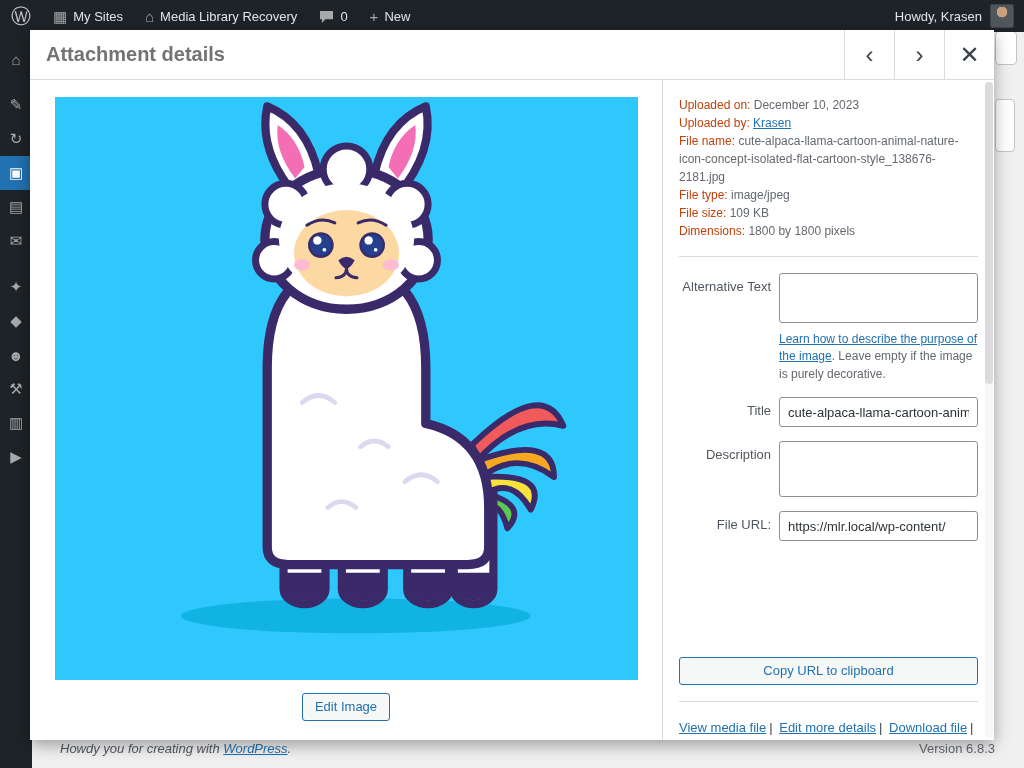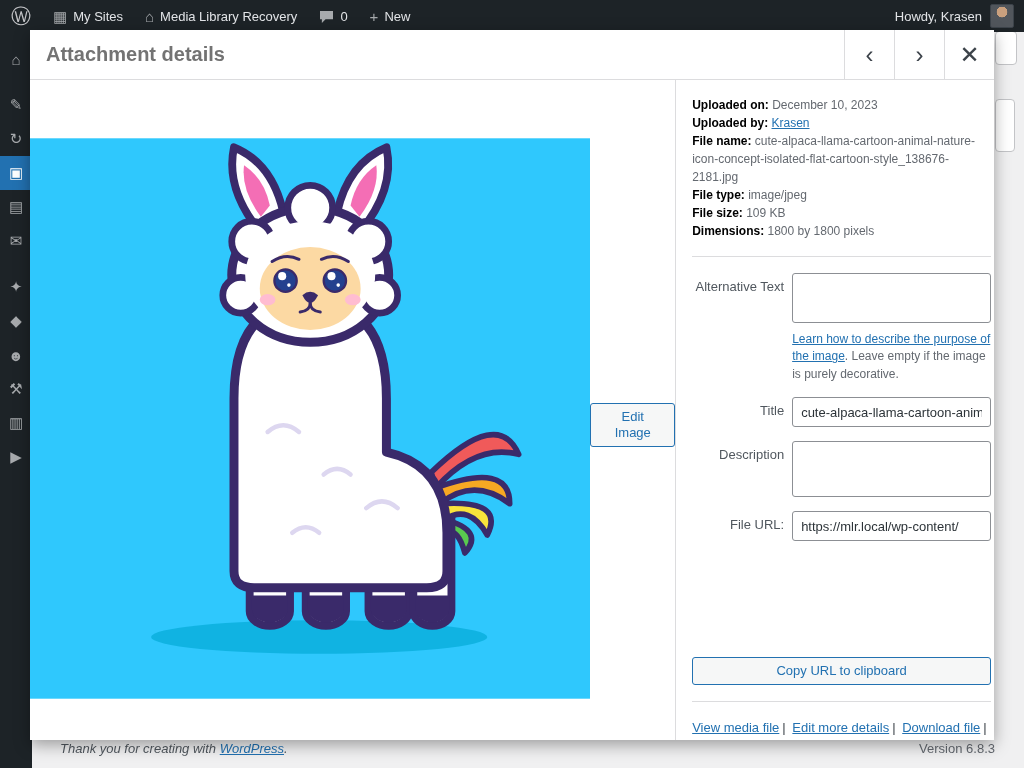--- a/index.html
+++ b/index.html
@@ -32,30 +32,30 @@
   .footer-thanks a { color:#2271b1; }
   .footer-version { position:absolute; right:29px; top:741px; color:#646970; font-size:13px; z-index:5; }
 
   
   .modal { position:absolute; left:30px; top:30px; width:964px; height:710px; background:#ffffff; box-shadow:0 5px 15px rgba(0,0,0,.35); display:flex; flex-direction:column; overflow:hidden; z-index:60; }
   .modal-header { flex:0 0 50px; border-bottom:1px solid #dcdcde; display:flex; align-items:stretch; }
   .modal-title { font-size:20px; font-weight:600; color:#737373; padding-left:16px; flex:1; display:flex; align-items:center; }
   .nav-btn { width:50px; border:none; background:#fff; border-left:1px solid #dcdcde; font-size:24px; color:#3c434a; cursor:pointer; display:flex; align-items:center; justify-content:center; font-family:inherit; }
   .modal-body { flex:1; display:flex; min-height:0; }
 
-  .image-pane { flex:1; display:flex; flex-direction:row; align-items:center; padding-top:17px; }
+  .image-pane { flex:1; display:flex; flex-direction:column; align-items:center; padding-top:17px; }
   .image-frame { width:583px; height:583px; }
   .image-frame svg { width:100%; height:100%; display:block; }
   .edit-image-row { margin-top:13px; }
 
   .btn-secondary { background:#f6f7f7; border:1px solid #2271b1; color:#2271b1; border-radius:3px; padding:5px 12px; font-size:13px; cursor:pointer; font-family:inherit; line-height:1.2; }
 
   .details-pane { flex:0 0 332px; width:332px; border-left:1px solid #dcdcde; padding:16px 16px 0 16px; overflow:hidden; font-size:12px; position:relative; }
   .meta { color:#646970; line-height:1.5; overflow-wrap:anywhere; }
-  .meta b { color:#000000; font-weight:700; }
+  .meta b { color:#c2410c; font-weight:400; }
   .meta a { color:#2271b1; }
   hr.sep { border:none; border-top:1px solid #dcdcde; margin:16px 0; }
 
   .field-row { display:flex; margin-bottom:14px; }
   .field-label { flex:0 0 100px; width:100px; text-align:right; padding-right:8px; color:#50575e; font-size:13px; padding-top:6px; }
   .field-ctrl { flex:1; min-width:0; }
   textarea, input[type=text] { width:100%; border:1px solid #8c8f94; border-radius:3px; font-family:inherit; font-size:13px; padding:4px 8px; color:#2c3338; background:#fff; resize:none; display:block; }
   textarea.alt { height:50px; }
   textarea.cap { height:56px; }
   textarea.desc { height:56px; }
@@ -146,21 +146,21 @@
     </div>
   <div class="menu-item">
       <span>▶</span>
     </div>
 </div>
 
 <div class="peek peek1"></div>
 <div class="peek peek2"></div>
 
 <div class="footer-thanks">
-  <span>Thank you for creating with </span><a>WordPress</a><span>.</span>
+  <span>Howdy you for creating with </span><a>WordPress</a><span>.</span>
 </div>
 <div class="footer-version">Version 6.8.3</div>
 
 <div class="modal">
   <div class="modal-header">
     <h1 class="modal-title">Attachment details</h1>
     <button class="nav-btn">
         <span>‹</span>
       </button>
     <button class="nav-btn">

